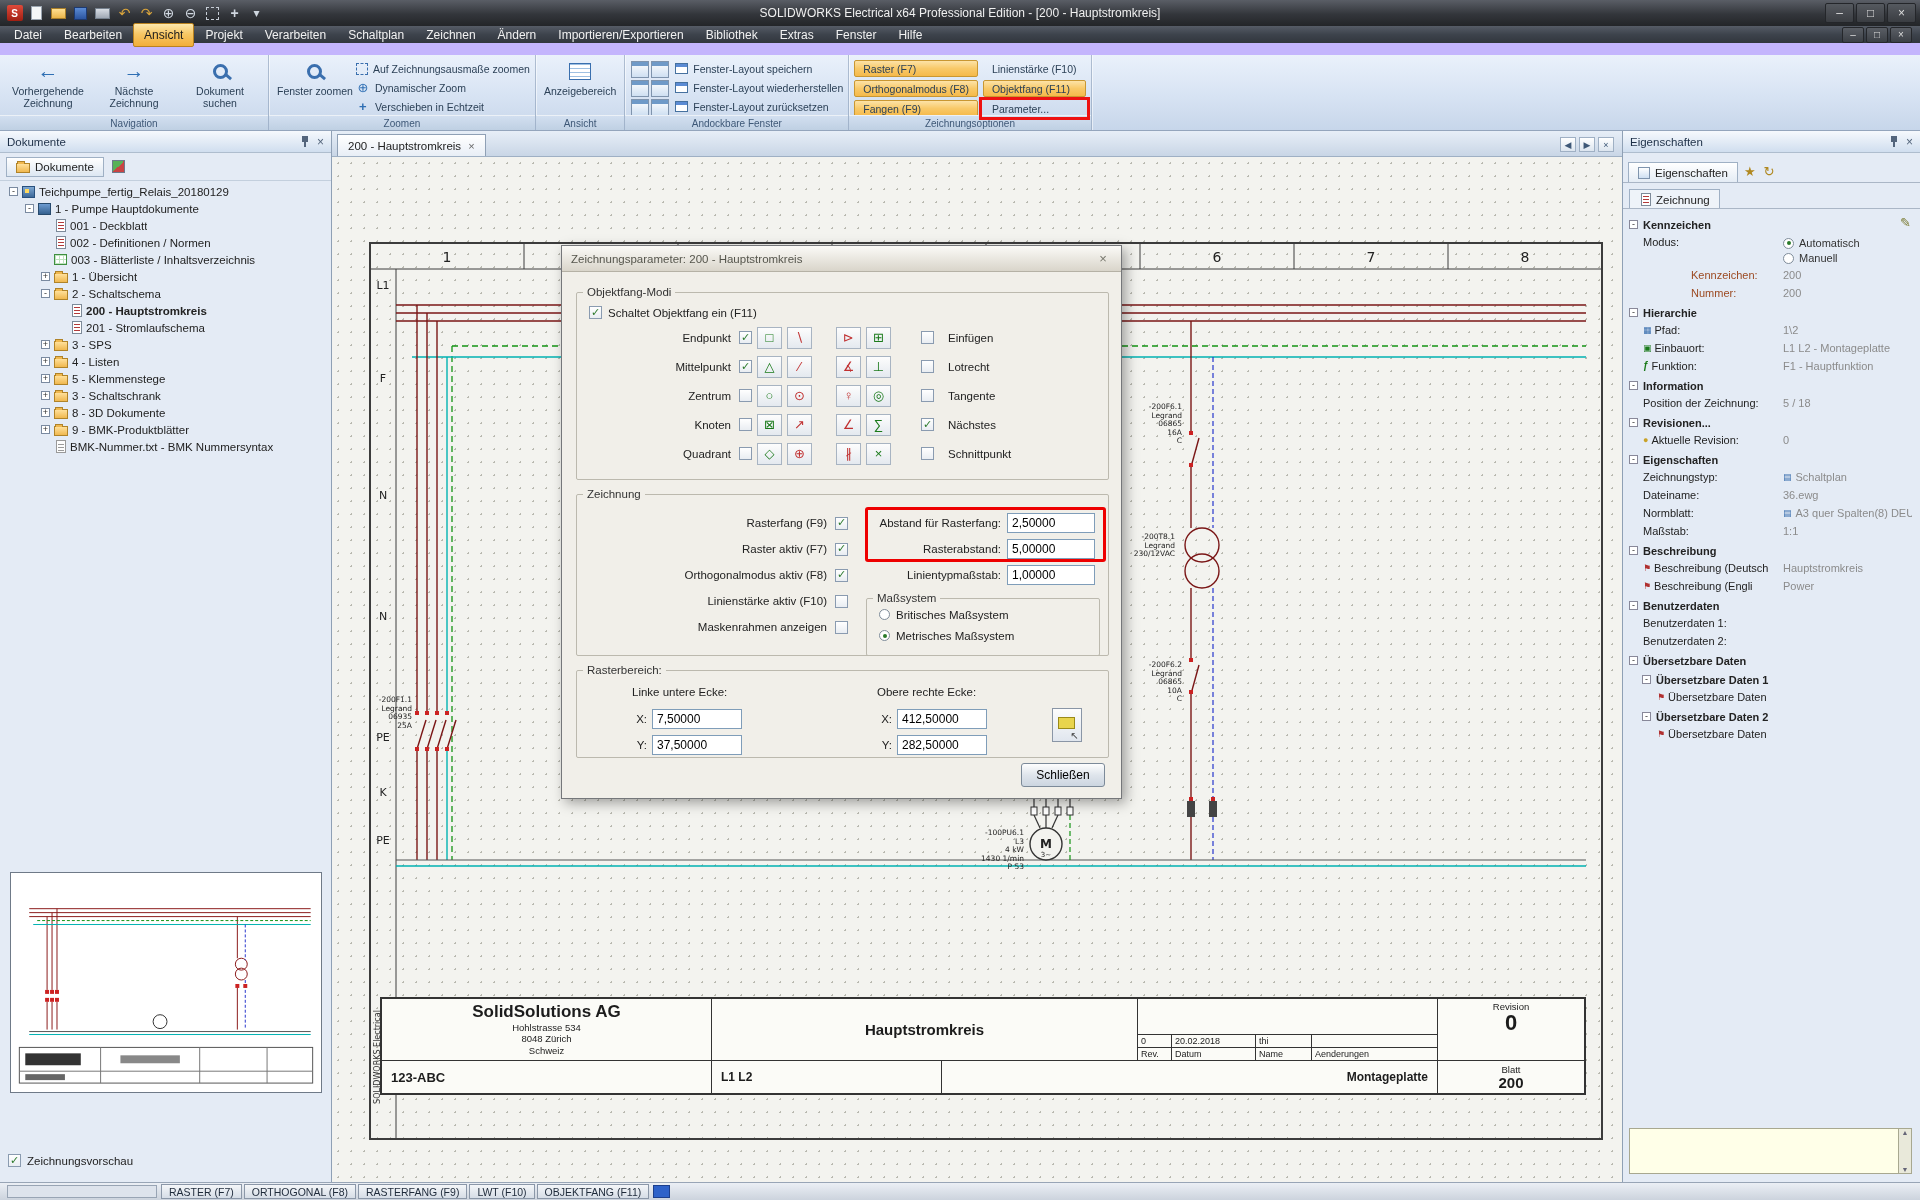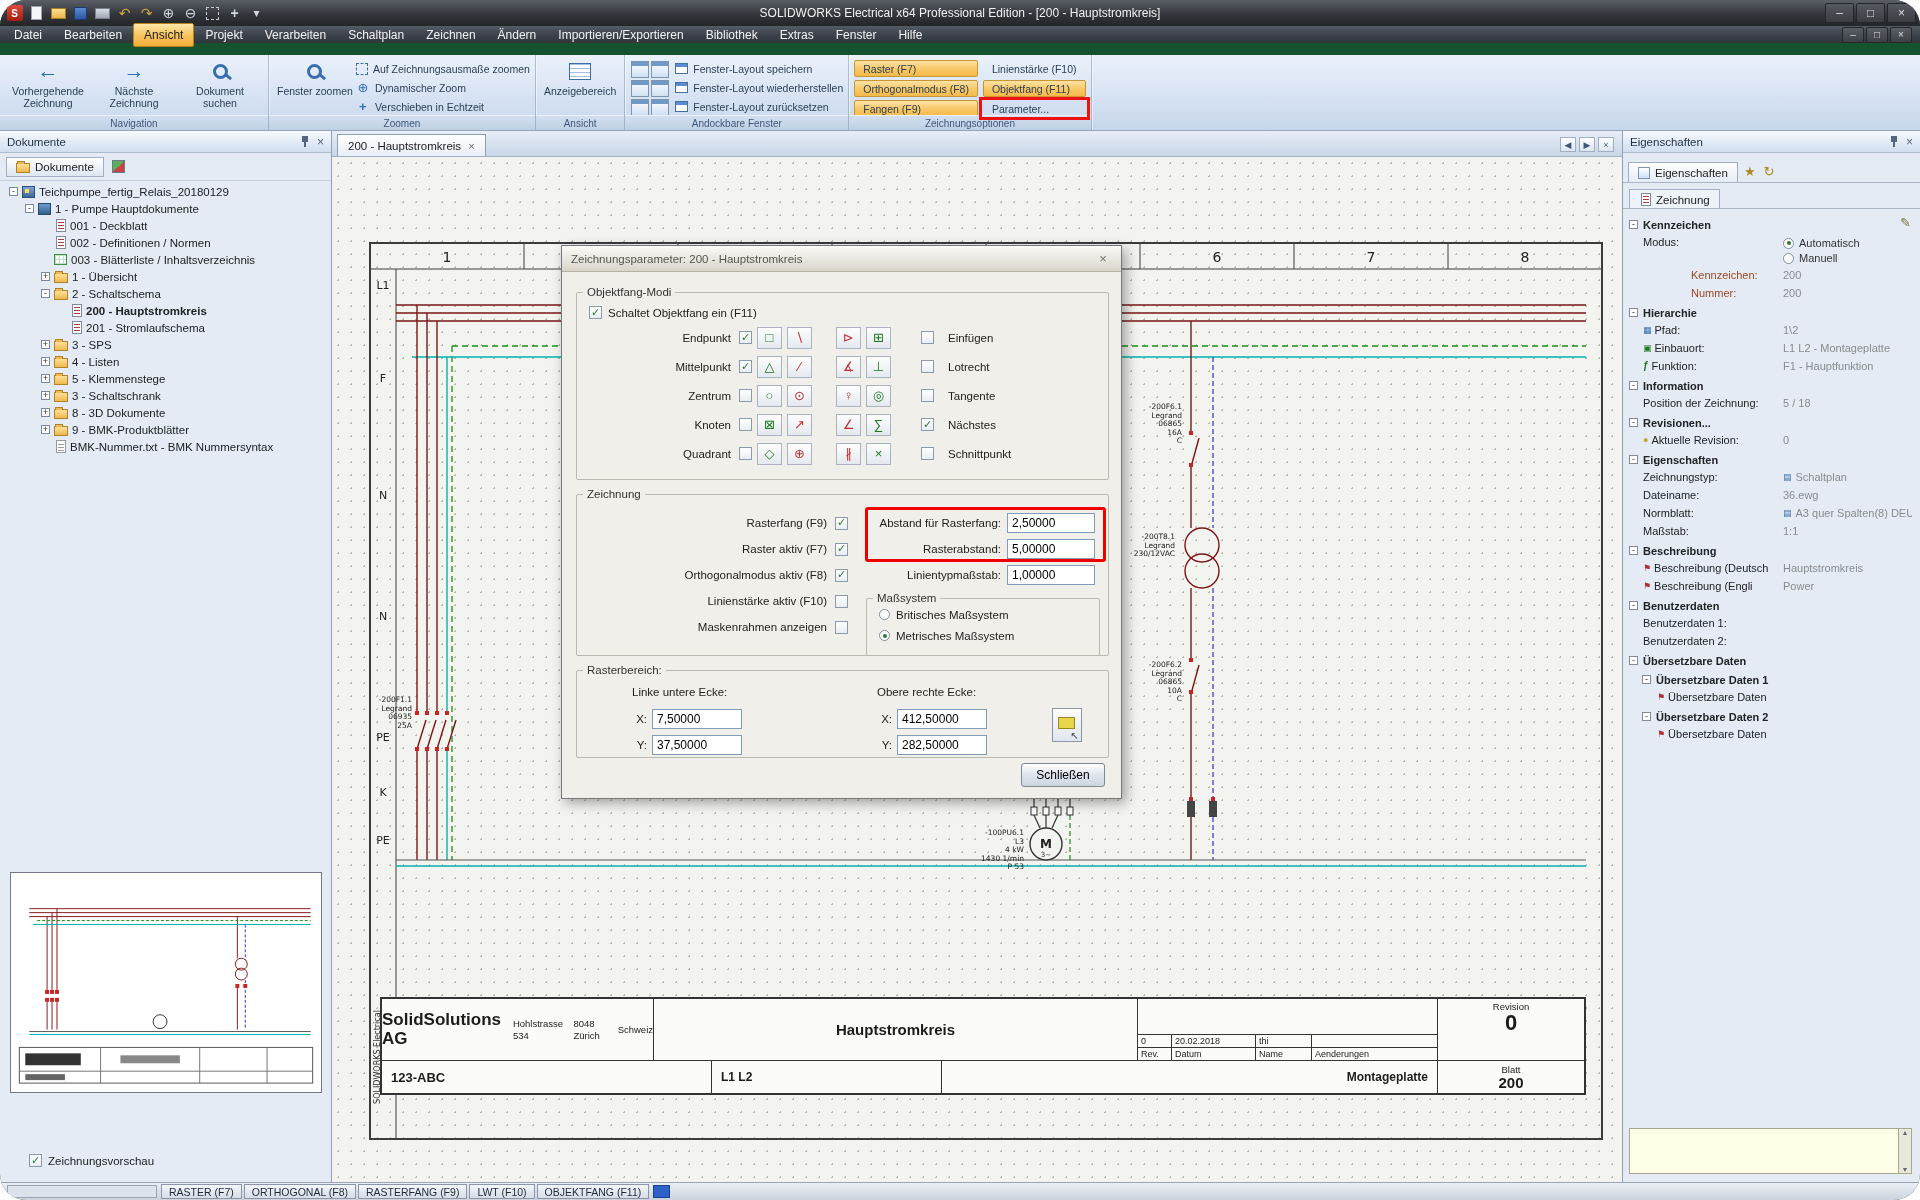--- a/index.html
+++ b/index.html
@@ -1,18 +1,18 @@
 <!DOCTYPE html>
 <html><head>
 <meta charset="utf-8">
 <style>
   * { margin:0; padding:0; box-sizing:border-box; }
   html,body { width:1920px; height:1200px; overflow:hidden; }
   body { font-family:"Liberation Sans","DejaVu Sans",sans-serif; font-size:12px; color:#222; }
-  #app { position:relative; width:1920px; height:1200px; background:#14532d; overflow:hidden;border-radius:26px; }
+  #app { position:relative; width:1920px; height:1200px; background:#c4b5fd; overflow:hidden; }
 
   
   #titlebar { position:absolute; left:0; top:0; right:0; height:26px;
     background:linear-gradient(#5a5e66,#33363b 55%,#232528); color:#e8e8e8;
     display:flex; align-items:center; }
   .qat { display:flex; gap:3px; padding-left:5px; align-items:center; z-index:2; }
   .qat-btn { width:19px; height:19px; display:flex; align-items:center; justify-content:center; border-radius:2px; }
   .qi { display:flex; align-items:center; justify-content:center; font-size:12px; color:#cfd6df; }
   .qi-solidworks-logo { width:16px;height:16px;background:linear-gradient(#e04a3a,#a01f12); color:#fff; font-weight:bold; border-radius:2px; font-size:10px; }
   .qi-solidworks-logo::before { content:"S"; }
@@ -113,41 +113,41 @@
     background-image:linear-gradient(#bfe3bf 1px,transparent 1px),linear-gradient(90deg,#bfe3bf 1px,transparent 1px); background-size:4px 4px; }
   .ti-project { width:13px; height:12px; background:linear-gradient(#7fa8d2,#3c6899); border:1px solid #28507e; }
   .ti-project::after { content:""; position:absolute; left:2px; top:2px; width:4px; height:4px; background:#ffd95e; }
   .ti-text-file { width:10px; height:13px; margin-left:2px; background:#fdfdfd; border:1px solid #999; }
   .ti-text-file::after { content:""; position:absolute; left:1px; right:1px; top:3px; height:7px;
     background:repeating-linear-gradient(to bottom,#9a9a9a 0 1px,transparent 1px 3px); }
   .ti-props { width:12px; height:12px; background:linear-gradient(#fff,#cfe0f2); border:1px solid #7f94ad; }
 
   .preview { position:absolute; left:10px; top:741px; width:312px; height:221px; background:#fff; border:1px solid #6f7a88; }
   .preview svg { width:100%; height:100%; display:block; }
-  .preview-check { position:absolute; left:8px; top:1023px; display:flex; gap:6px; align-items:center; font-size:11.5px;margin-left:21px; }
+  .preview-check { position:absolute; left:8px; top:1023px; display:flex; gap:6px; align-items:center; font-size:11.5px; }
 
   
   #center { position:absolute; left:332px; top:131px; right:298px; bottom:18px; }
   .tabstrip { position:absolute; left:0; right:0; top:0; height:26px; background:linear-gradient(#e7eef7,#c9d6e6);
     border-bottom:1px solid #9fb0c4; display:flex; align-items:flex-end; padding-left:5px; }
   .doc-tab { display:flex; align-items:center; gap:7px; height:22px; background:linear-gradient(#ffffff,#e8eef6);
     border:1px solid #8fa0b5; border-bottom:none; padding:0 10px; font-size:11.5px; }
   .tab-close { color:#666; font-size:11px; }
   .tab-arrows { margin-left:auto; display:flex; gap:3px; padding:0 8px 4px 0; }
   .tab-arrow { font-size:9px; color:#3e5877; border:1px solid #9fb0c4; background:linear-gradient(#fff,#dce5ef);
     width:16px; height:15px; display:flex; align-items:center; justify-content:center; }
   #canvas { position:absolute; left:0; right:0; top:26px; bottom:0; background:#f3f3ef;
     background-image:radial-gradient(#b9b9b0 1px, transparent 1px); background-size:13px 13px; overflow:hidden; }
   #schematic { position:absolute; inset:0; width:100%; height:100%; font-family:"DejaVu Sans",sans-serif; }
 
   
   #titleblock { position:absolute; left:48px; top:840px; width:1206px; height:98px; border:2px solid #333;
     background:#fbfbf7; display:flex; flex-direction:column; color:#1c1c1c; }
   .tb-rowA { display:flex; flex:1; border-bottom:1px solid #333; min-height:0; }
-  .tb-company { width:272px; border-right:1px solid #333; display:flex; flex-direction:row; align-items:center; justify-content:center; }
+  .tb-company { width:330px; border-right:1px solid #333; display:flex; flex-direction:column; align-items:center; justify-content:center; }
   .tb-company-name { font-weight:bold; font-size:17px; line-height:1.1; }
   .tb-addr { font-size:9.5px; line-height:1.2; }
   .tb-title { flex:1; border-right:1px solid #333; display:flex; align-items:center; justify-content:center; font-size:15px; font-weight:bold; }
   .tb-rev { width:300px; border-right:1px solid #333; display:flex; flex-direction:column; justify-content:flex-end; }
   .tb-rev-data,.tb-rev-head { display:flex; border-top:1px solid #333; }
   .tb-rc { padding:1px 3px; font-size:9px; border-right:1px solid #333; white-space:nowrap; overflow:hidden; }
   .tb-rc.w1 { width:34px; } .tb-rc.w2 { width:84px; } .tb-rc.w3 { width:56px; } .tb-rc.w4 { flex:1; border-right:none; }
   .tb-revbox { width:146px; display:flex; flex-direction:column; align-items:center; padding-top:2px; }
   .tb-small { font-size:9.5px; }
   .tb-big { font-size:22px; font-weight:bold; line-height:1; }

